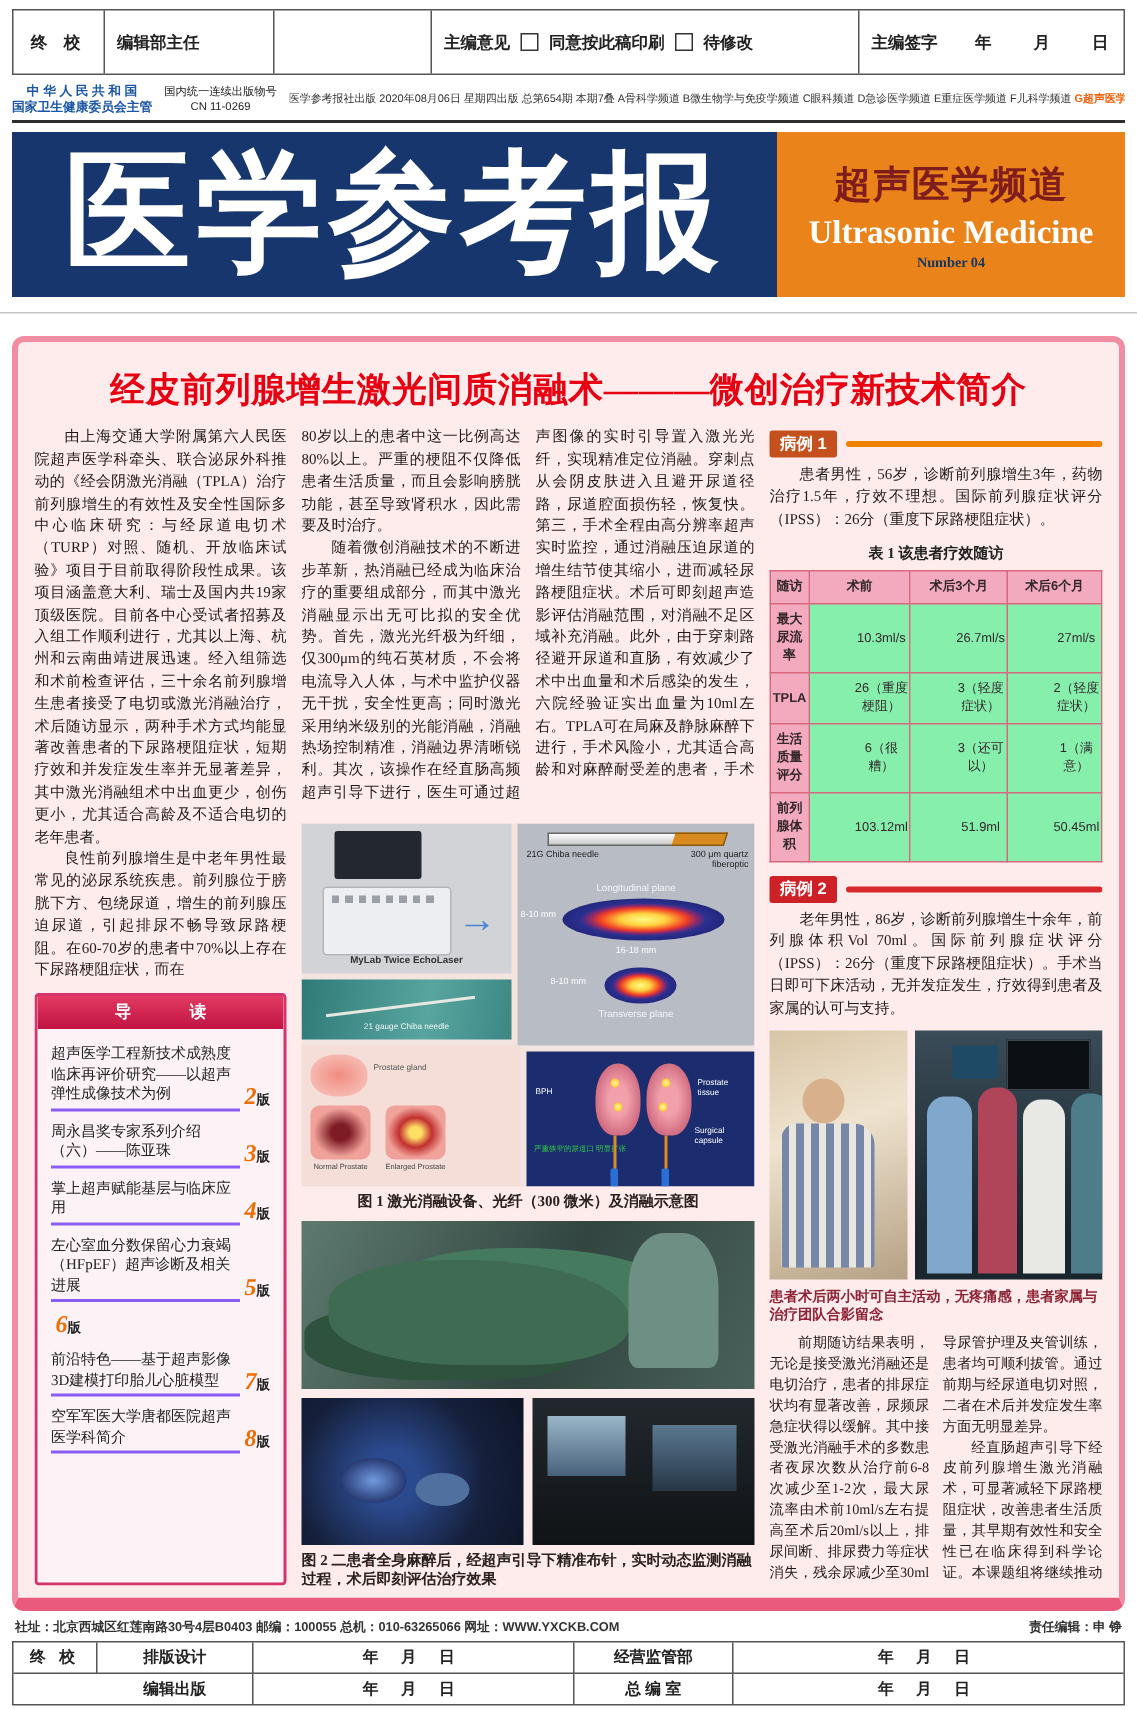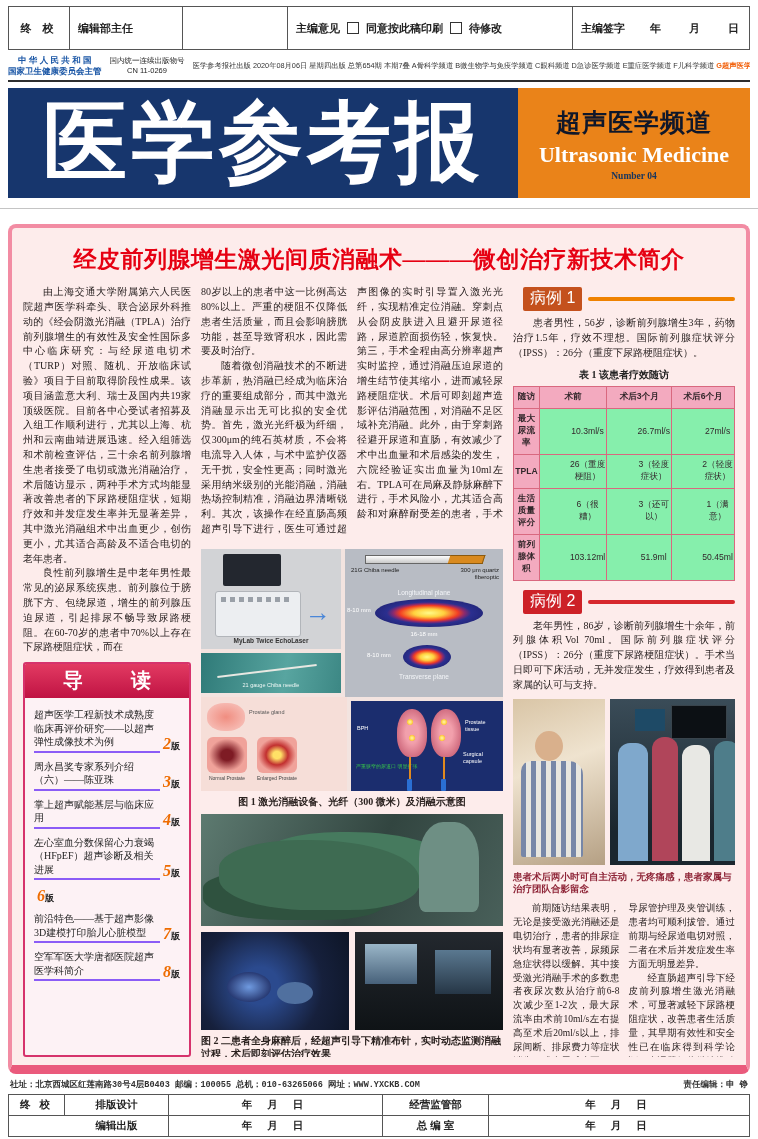--- a/index.html
+++ b/index.html
@@ -20,36 +20,36 @@
   .pub-left{color:#1b57a6;font-weight:bold;font-size:8.5px;line-height:1.25;text-align:center;white-space:nowrap;font-family:"Liberation Sans","DejaVu Sans",sans-serif;}
   .pub-issn{font-size:7.5px;color:#222;text-align:center;line-height:1.3;white-space:nowrap;font-family:"Liberation Sans","DejaVu Sans",sans-serif;}
   .pub-line{font-size:7.3px;color:#333;white-space:nowrap;overflow:hidden;font-family:"Liberation Sans","DejaVu Sans",sans-serif;}
   .pub-highlight{color:#f2600a;font-weight:bold;}
   .toprule{border-top:2px solid #2e2e2e;margin:4px 8px 0;}
   
   .masthead{display:flex;margin:6px 8px 0;height:110px;}
   .mast-navy{background:#17366d;flex:1;display:flex;align-items:center;justify-content:center;}
   .mast-title{color:#fff;font-size:84px;font-weight:bold;letter-spacing:4px;line-height:1;transform:scaleY(1.04);}
   .mast-orange{background:#ea8319;width:232px;display:flex;flex-direction:column;align-items:center;justify-content:center;gap:3px;}
-  .mast-cn{color:#0f172a;font-size:25px;font-weight:bold;letter-spacing:1px;}
+  .mast-cn{color:#7f1d1d;font-size:25px;font-weight:bold;letter-spacing:1px;}
   .mast-en{color:#fff;font-size:22px;font-weight:bold;font-family:"Liberation Serif","DejaVu Serif",serif;}
   .mast-num{color:#15355f;font-size:9.5px;font-weight:bold;}
   .hairline{border-top:1px solid #c4c4c4;margin:10px 0 0;}
   
   .frame{margin:15px 8px 0;background:#fdeceb;border:4px solid #f28ca3;border-bottom:9px solid #ea5a7c;border-radius:8px;padding:4px 11px 8px;}
   .art-title{color:#e60012;font-size:23px;font-weight:bold;text-align:center;margin:12px 0 10px;letter-spacing:.5px;}
   .content{display:flex;gap:10px;height:772px;overflow:hidden;}
   .content p{margin:0;text-align:justify;font-size:10px;line-height:1.48;color:#211a1a;}
   .indent{text-indent:2em;}
   .col1{width:168px;flex:none;display:flex;flex-direction:column;justify-content:center;}
   .colmid{width:302px;flex:none;}
   .colr{flex:1;display:flex;flex-direction:column;}
   
   .guide{margin-top:7px;border:2px solid #d6336c;background:#fdf2f5;border-radius:3px;overflow:hidden;flex:1;}
-  .guide-head{background:linear-gradient(#e23a62,#c01343);color:#fff;text-align:center;font-size:20px;font-weight:bold;letter-spacing:14px;padding:3px 0 4px;text-indent:14px;}
+  .guide-head{background:linear-gradient(#e23a62,#c01343);color:#fff;text-align:center;font-size:11px;font-weight:bold;letter-spacing:14px;padding:3px 0 4px;text-indent:14px;}
   .guide-list{padding:6px 9px 4px;}
   .g-item{display:flex;align-items:flex-end;margin:4px 0 7px;}
   .g-text{flex:1;font-size:10px;line-height:1.35;color:#232323;border-bottom:2px solid #8b5cf6;padding-bottom:2px;}
   .g-page{margin-left:3px;white-space:nowrap;}
   .g-num{color:#ee6c00;font-size:16px;font-weight:bold;font-style:italic;font-family:"Liberation Serif",serif;}
   .g-ban{font-size:9px;color:#222;font-weight:bold;}
   
   .midtext{column-count:2;column-gap:10px;height:260px;overflow:hidden;}
   .fig1{position:relative;height:242px;background:#f3e4e0;margin-top:4px;overflow:hidden;font-family:"Liberation Sans","DejaVu Sans",sans-serif;}
   .abs{position:absolute;}
@@ -101,21 +101,21 @@
   .fig2a .drape{position:absolute;left:18px;top:26px;width:200px;height:70px;background:#3e6b52;border-radius:40% 55% 35% 45%;box-shadow:40px -14px 0 -6px #467a5e, -26px 20px 0 -10px #2f523f;}
   .fig2a .gown{position:absolute;right:24px;top:8px;width:60px;height:90px;background:#6e8f84;border-radius:40% 40% 10% 10%;}
   .fig2row{display:flex;gap:6px;margin-top:6px;}
   .fig2b{flex:1;height:98px;background:radial-gradient(circle at 40% 55%,#2b4a8e 0 18%,#16203c 60%,#0d1526);position:relative;overflow:hidden;}
   .fig2b .glow{position:absolute;left:26px;top:40px;width:44px;height:30px;border-radius:50%;background:radial-gradient(#6f9ae0,#23336b 75%);box-shadow:46px 6px 0 -4px #50709f;}
   .fig2c{flex:1;height:98px;background:linear-gradient(#23282e,#0f1316);position:relative;overflow:hidden;}
   .fig2c .scr1{position:absolute;left:10px;top:12px;width:52px;height:40px;background:linear-gradient(#9ab6c8,#47617a);}
   .fig2c .scr2{position:absolute;right:12px;top:18px;width:56px;height:44px;background:linear-gradient(#5a7890,#263646);}
   
   .caserow{display:flex;align-items:center;gap:6px;margin:2px 0 5px;}
-  .badge{color:#fff;font-weight:normal;font-size:16px;padding:1px 7px 2px;border-radius:2px;font-family:"Liberation Sans","DejaVu Sans",sans-serif;margin-left:10px;}
+  .badge{color:#fff;font-weight:bold;font-size:11px;padding:1px 7px 2px;border-radius:2px;font-family:"Liberation Sans","DejaVu Sans",sans-serif;}
   .badge1{background:#c4511d;}
   .badge2{background:#cd2127;}
   .caserule{flex:1;height:4px;border-radius:2px;}
   .rule1{background:#ef8200;}
   .rule2{background:#d7282d;}
   .tbl-title{font-size:10px;font-weight:bold;text-align:center;margin:7px 0 4px;color:#222;}
   table.ftable{border-collapse:collapse;width:100%;font-size:8.6px;font-family:"Liberation Sans","DejaVu Sans",sans-serif;}
   table.ftable td{border:1px solid #d9687f;text-align:center;padding:4.5px 1px;color:#33272b;}
   table.ftable .hd{background:#f3aabf;font-weight:bold;}
   table.ftable .dt{background:#86efac;padding-left:30px;}
@@ -128,21 +128,21 @@
   .ph-team .mon2{position:absolute;right:70px;top:10px;width:30px;height:22px;background:#1e4a66;}
   .ph-team .p1{position:absolute;left:8px;top:44px;width:30px;height:118px;background:#7fa8cc;border-radius:12px 12px 0 0;}
   .ph-team .p2{position:absolute;left:42px;top:38px;width:26px;height:124px;background:#b0455a;border-radius:12px 12px 0 0;}
   .ph-team .p3{position:absolute;left:72px;top:46px;width:28px;height:116px;background:#e8e8e4;border-radius:12px 12px 0 0;}
   .ph-team .p4{position:absolute;left:104px;top:42px;width:26px;height:120px;background:#4e7d8a;border-radius:12px 12px 0 0;}
   .ph-caption{font-size:9.5px;font-weight:bold;color:#8e2437;line-height:1.35;margin:2px 0 6px;font-family:"Liberation Sans","DejaVu Sans",sans-serif;}
   .followup{display:flex;gap:9px;flex:1;overflow:hidden;}
   .fu-col{flex:1;}
   .fu-col p{font-size:9.5px;line-height:1.46;}
   
-  .footline{display:flex;justify-content:space-between;align-items:flex-end;margin:5px 10px 0;font-family:Liberation Mono, monospace;}
+  .footline{display:flex;justify-content:space-between;align-items:flex-end;margin:5px 10px 0;font-family:Liberation Sans, sans-serif;}
   .addr{font-size:8.5px;color:#333;font-weight:bold;}
   .resp{font-size:8.5px;color:#333;font-weight:bold;}
   .btable{display:grid;grid-template-columns:56px 104px 214px 106px 1fr;margin:3px 8px 8px;border:1px solid #555;font-family:"Liberation Sans","DejaVu Sans",sans-serif;font-size:10.5px;font-weight:bold;color:#222;}
   .btable>div{border-right:1px solid #555;border-bottom:1px solid #555;display:flex;align-items:center;justify-content:center;height:20px;}
   .btable .last{border-right:none;}
   .btable .norb{border-bottom:none;}
   .bt-zx{grid-row:1/3;letter-spacing:3px;border-bottom:none;}
   .bt-date{letter-spacing:6px;}
 </style>
 </head>

